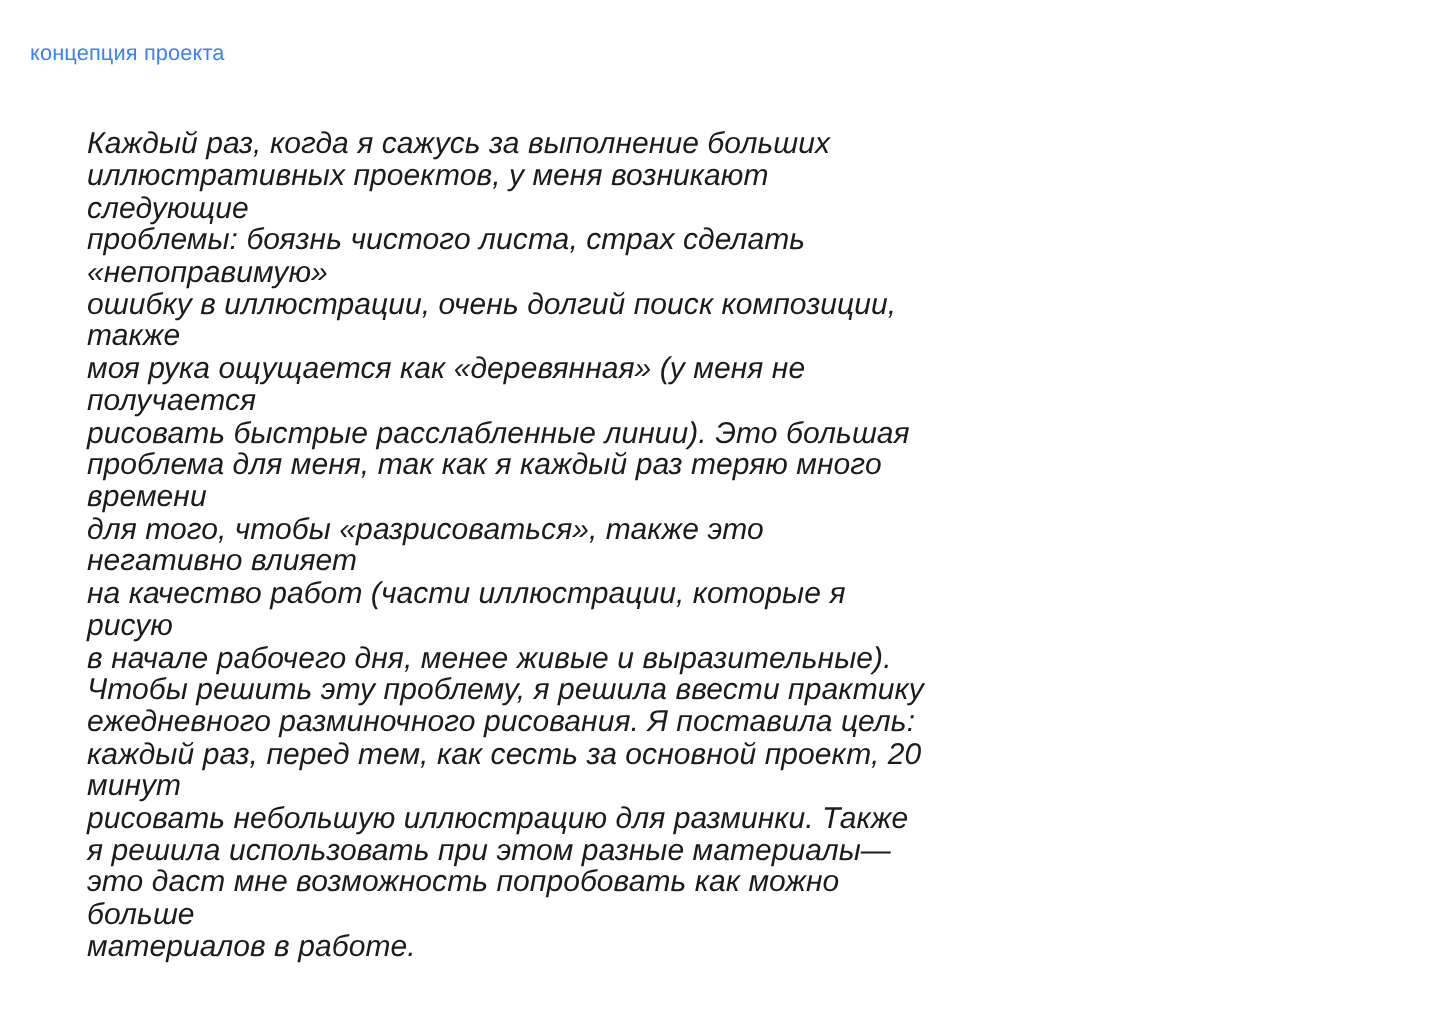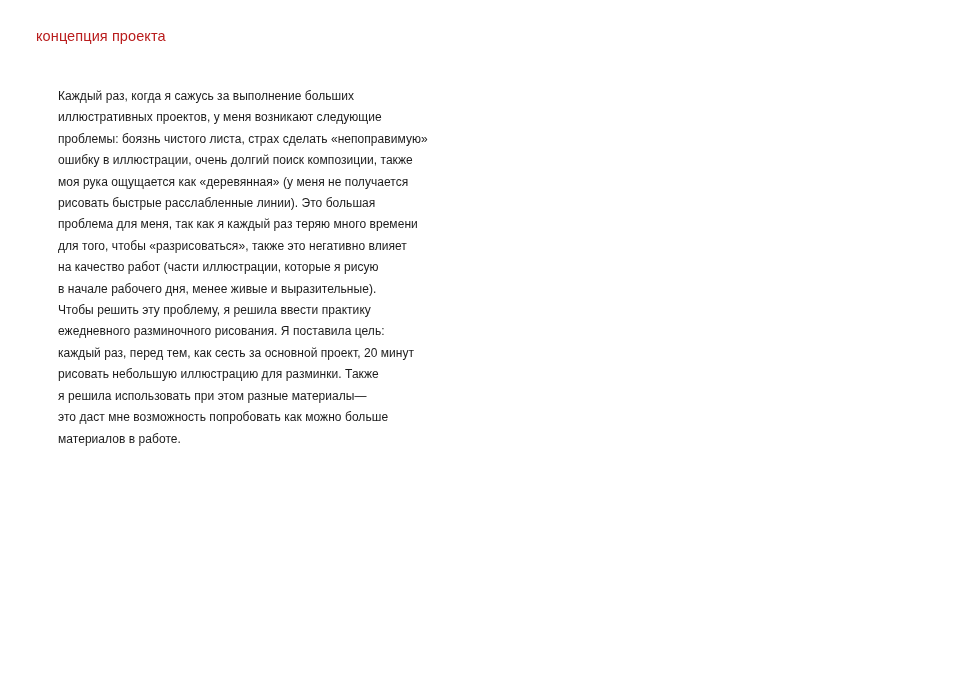--- a/index.html
+++ b/index.html
@@ -20,38 +20,38 @@
     height: 680px;
     box-sizing: border-box;
   }
   .slide-label {
     position: absolute;
     left: 20px;
     top: 28px;
     font-size: 14.5px;
     line-height: 1.2;
     letter-spacing: 0.1px;
-    color: #b91c1c;
+    color: #3b82f6;
     font-family: "Liberation Sans", sans-serif;
-    margin-left: 16px;
   }
   .body-block {
     position: absolute;
     left: 58px;
     top: 86px;
     width: 560px;
   }
   .para {
-    font-size: 12px;
+    font-size: 20px;
     line-height: 21.4px;
     letter-spacing: 0.05px;
     color: #1b1b1b;
     margin: 0;
     font-family: "Liberation Sans", sans-serif;
     white-space: pre-line;
+    font-style: italic;
   }
   .para + .para {
   }
 </style>
 </head>
 <body>
 
 <div class="page">
 
   <div class="slide-label">концепция проекта</div>

